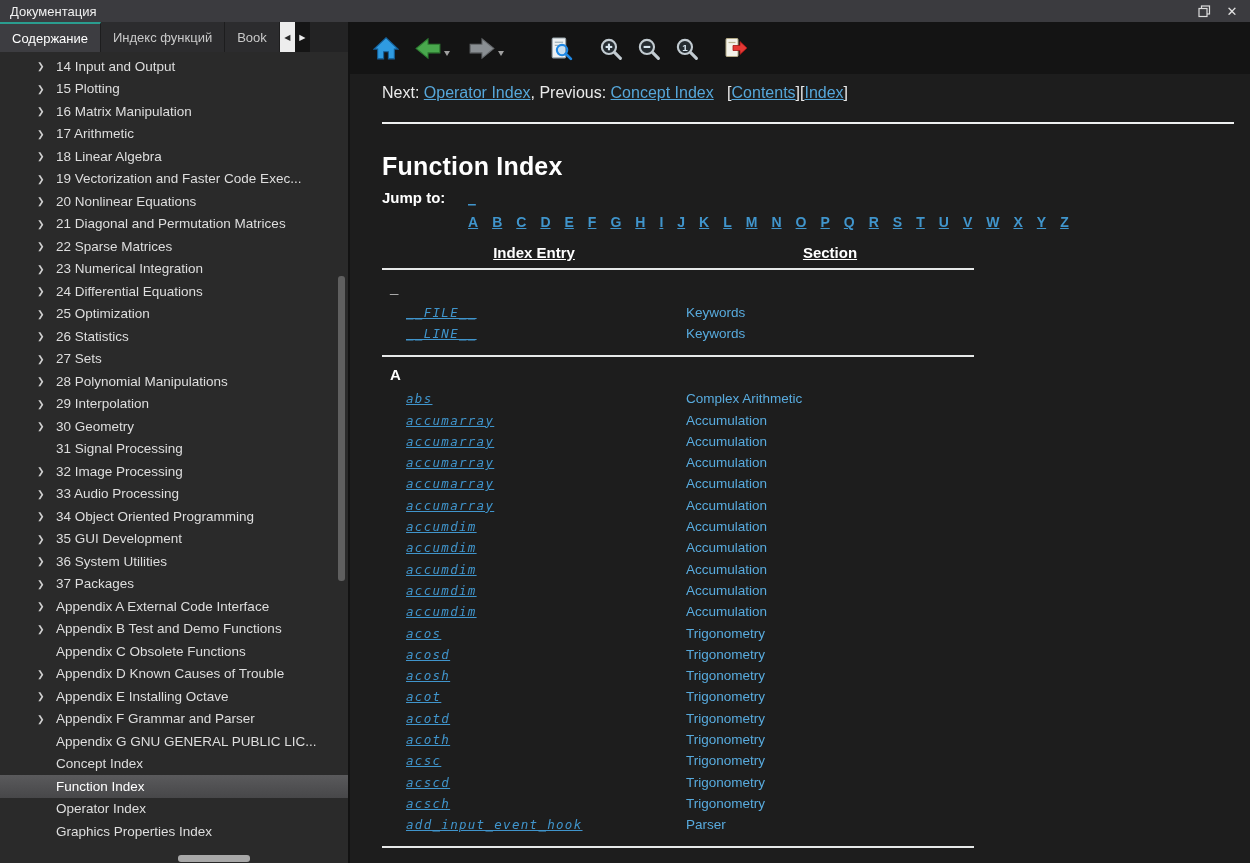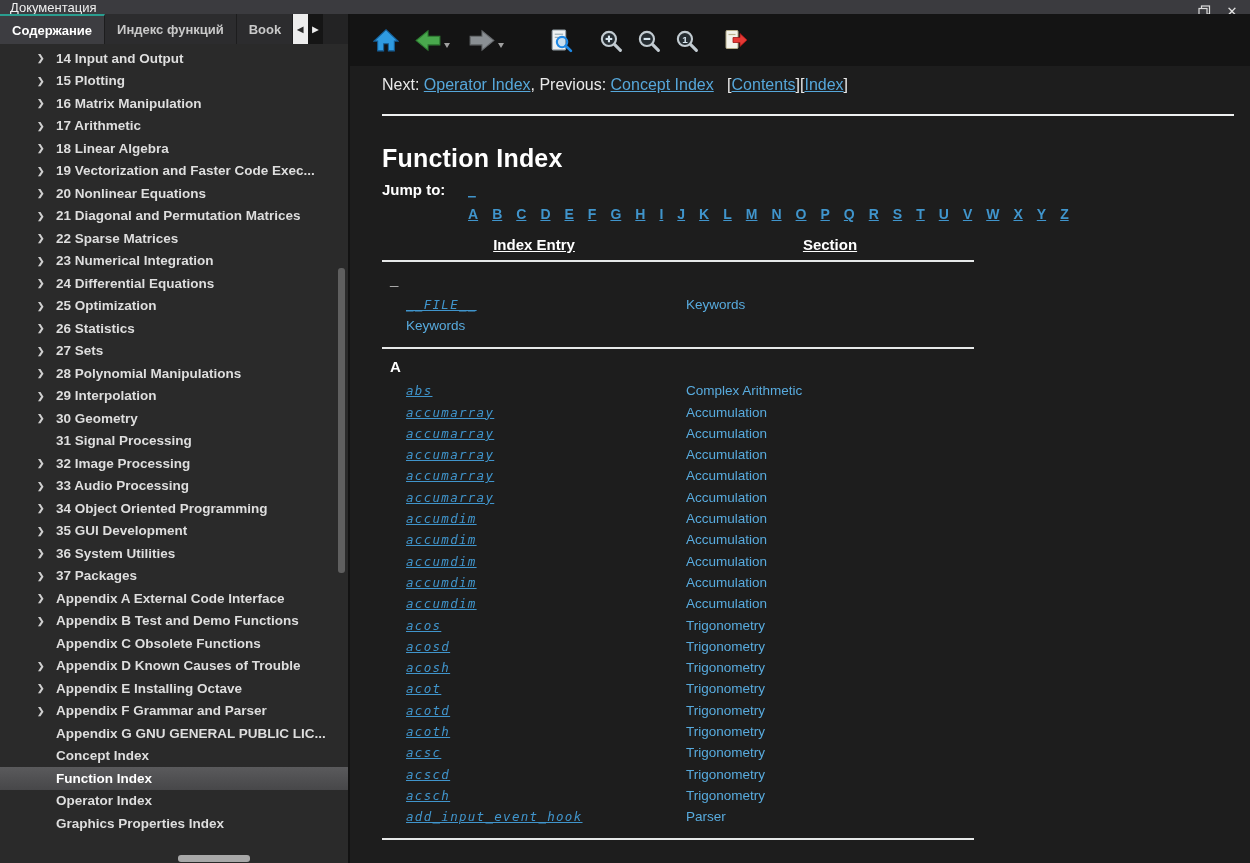--- a/index.html
+++ b/index.html
@@ -5,29 +5,29 @@
   * { box-sizing: border-box; }
   html,body { margin:0; padding:0; }
   body {
     width:1250px; height:863px; overflow:hidden;
     background:#1d1d1d;
     font-family:"Liberation Sans", sans-serif;
   }
   .window { width:1250px; height:863px; display:flex; flex-direction:column; }
 
   
-  .titlebar { height:14px; background:#3b3b3f; display:flex; align-items:flex-start; padding:0 4px 0 10px; flex:none; }
+  .titlebar { height:22px; background:#3b3b3f; display:flex; align-items:center; padding:0 4px 0 10px; flex:none; }
   .titlebar-title { flex:1; color:#f0f0f0; font-size:13px; }
   .tb-btn { width:28px; height:22px; display:flex; align-items:center; justify-content:center; color:#e4e4e4; font-size:13px; cursor:default; }
 
   
   .app-body { flex:1; display:flex; min-height:0; }
 
   
-  .left-pane { width:348px; flex:none; background:#2a2a2a; position:relative; display:flex; flex-direction:column;font-weight:bold; }
+  .left-pane { width:348px; flex:none; background:#2a2a2a; position:relative; display:flex; flex-direction:column; }
   .tabbar { height:30px; background:#232324; display:flex; flex:none; }
   .tab { display:flex; align-items:center; padding:0 12px; font-size:13px; color:#c9c9c9; background:#2c2c2e; border-right:1px solid #1d1d1e; white-space:nowrap; }
   .tab.active { background:#3d3d41; color:#ffffff; border-top:2px solid #2a9d8f; }
   .tab-book { max-width:56px; overflow:hidden;text-align:center; }
   .tab-scroll { width:15px; display:flex; align-items:center; justify-content:center; font-size:8px; flex:none; }
   .tab-scroll.left { background:#ededed; color:#2a2a2a; }
   .tab-scroll.right { background:#151515; color:#ededed; }
 
   .tree { flex:1; padding-top:3px; overflow:hidden; }
   .tree-item { height:22.5px; display:flex; align-items:center; font-size:13.5px; color:#dedede; white-space:nowrap; padding-right:16px; overflow:hidden; }
@@ -377,20 +377,21 @@
           </div>
           <div class="header-rule"></div>
           <div>
               <div>
                 <div class="group-letter">_</div>
                 <div class="index-row">
                   <div><span class="entry-link">__FILE__</span></div>
                   <div><span class="section-link">Keywords</span></div>
                 </div>
                 <div class="index-row">
+                  <div><span class="entry-link">__LINE__</span></div>
                   <div><span class="section-link">Keywords</span></div>
                 </div>
                 <div class="table-rule"></div>
               </div>
               <div>
                 <div class="group-letter">A</div>
                 <div class="index-row">
                   <div><span class="entry-link">abs</span></div>
                   <div><span class="section-link">Complex Arithmetic</span></div>
                 </div>

